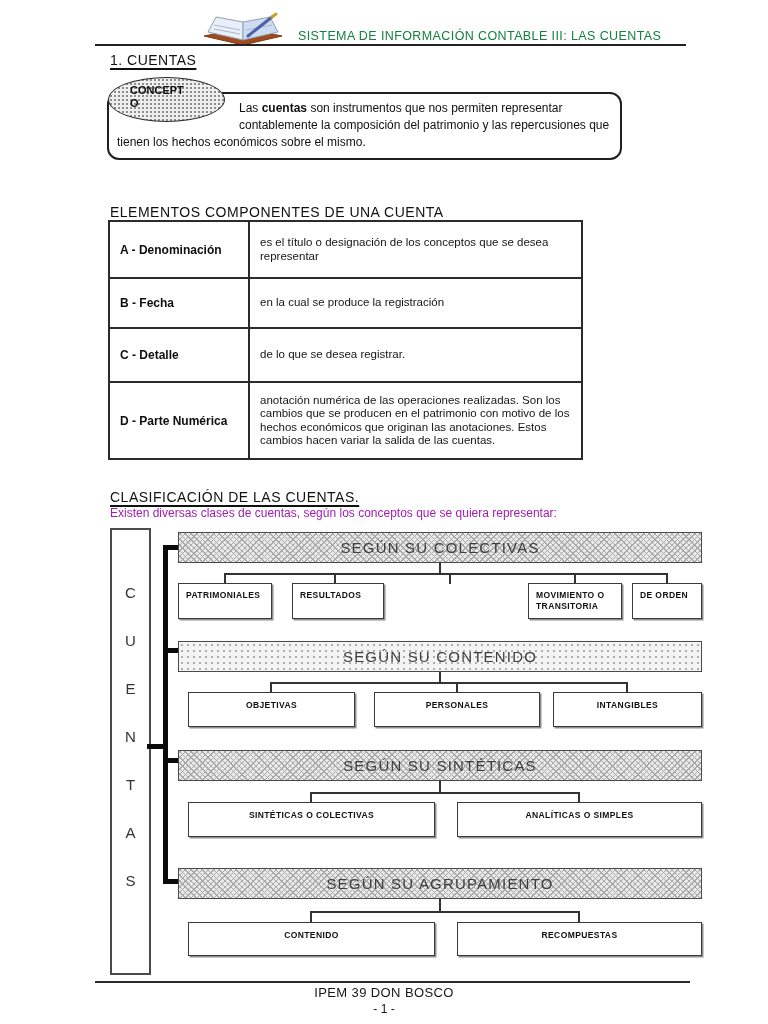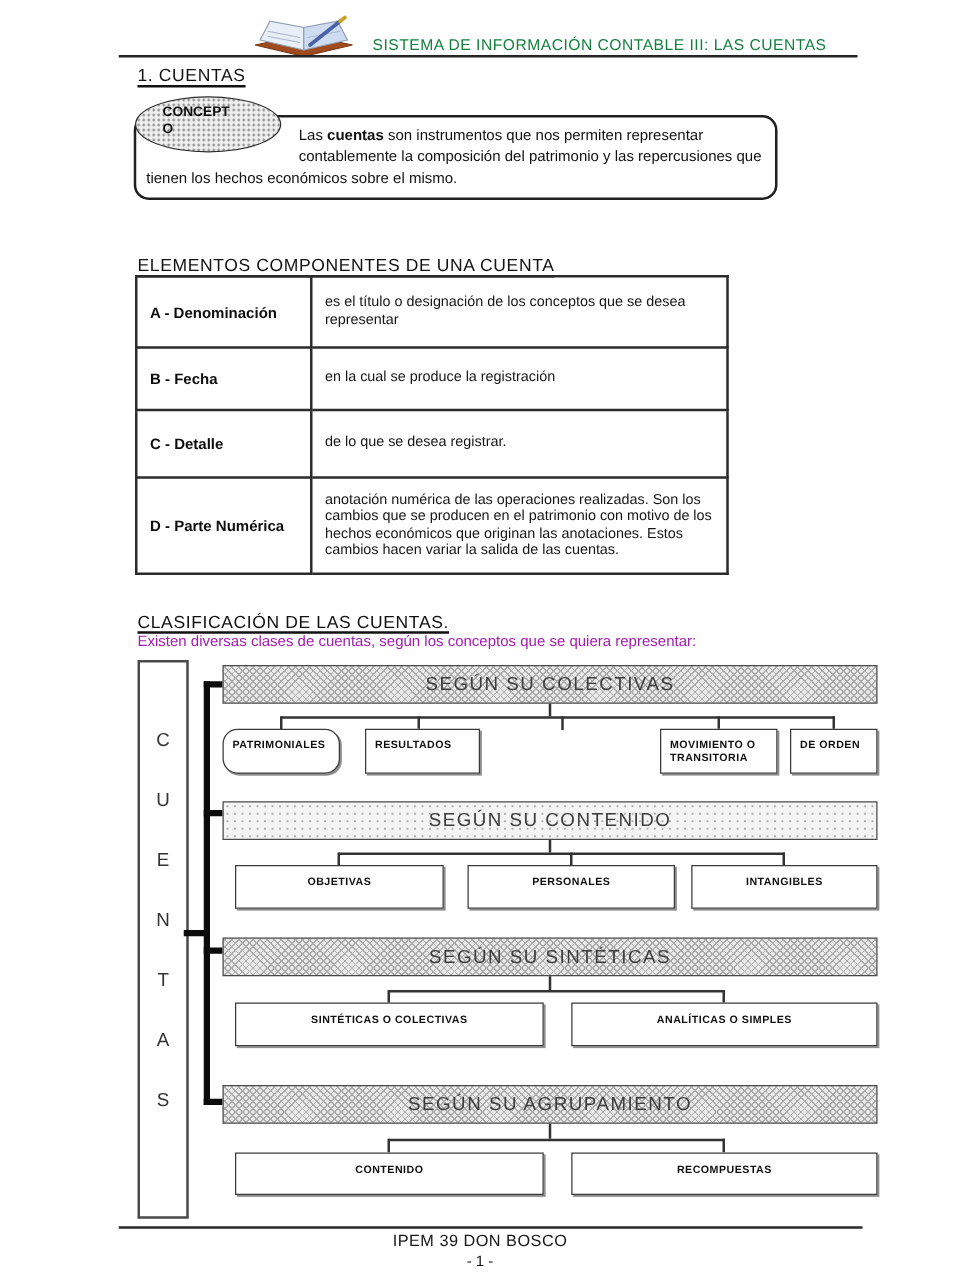--- a/index.html
+++ b/index.html
@@ -147,21 +147,21 @@
   <div class="g-header pat-wave" style="top:532px;">
     <span>SEGÚN SU COLECTIVAS</span>
   </div>
   <div class="vl" style="left:439px; top:563px; height:10px;"></div>
   <div class="hl" style="left:225px; top:573px; width:443px;"></div>
   <div class="vl" style="left:224px; top:573px; height:11px;"></div>
   <div class="vl" style="left:334px; top:573px; height:11px;"></div>
   <div class="vl" style="left:449px; top:573px; height:11px;"></div>
   <div class="vl" style="left:574px; top:573px; height:11px;"></div>
   <div class="vl" style="left:666px; top:573px; height:11px;"></div>
-  <div class="sub-box sub-left" style="left:178px; top:583px; width:94px; height:36px;border-radius:12px;">PATRIMONIALES</div>
+  <div class="sub-box sub-left" style="left:178px; top:583px; width:94px; height:36px;">PATRIMONIALES</div>
   <div class="sub-box sub-left" style="left:292px; top:583px; width:92px; height:36px;">RESULTADOS</div>
   <div class="sub-box sub-left" style="left:528px; top:583px; width:94px; height:36px;">MOVIMIENTO O TRANSITORIA</div>
   <div class="sub-box sub-left" style="left:632px; top:583px; width:70px; height:36px;">DE ORDEN</div>
 
   <div class="g-header pat-dots" style="top:641px;">
     <span>SEGÚN SU CONTENIDO</span>
   </div>
   <div class="vl" style="left:439px; top:672px; height:10px;"></div>
   <div class="hl" style="left:271px; top:682px; width:357px;"></div>
   <div class="vl" style="left:270px; top:682px; height:11px;"></div>

